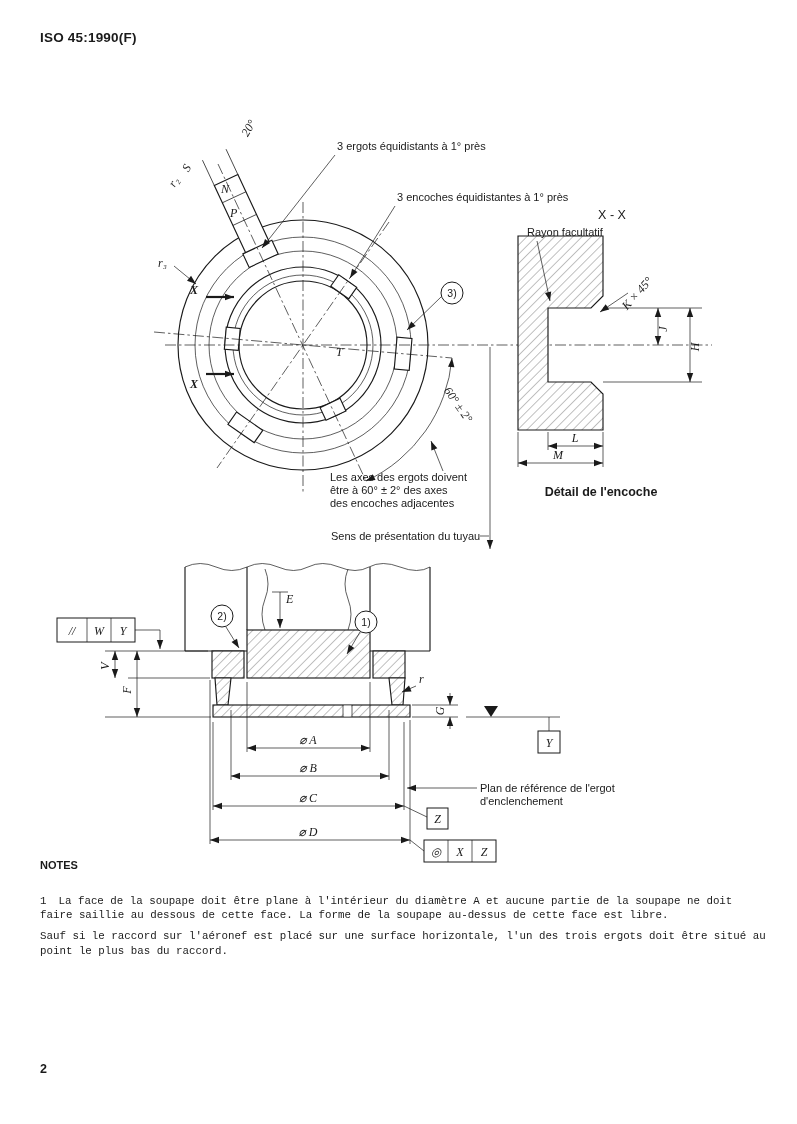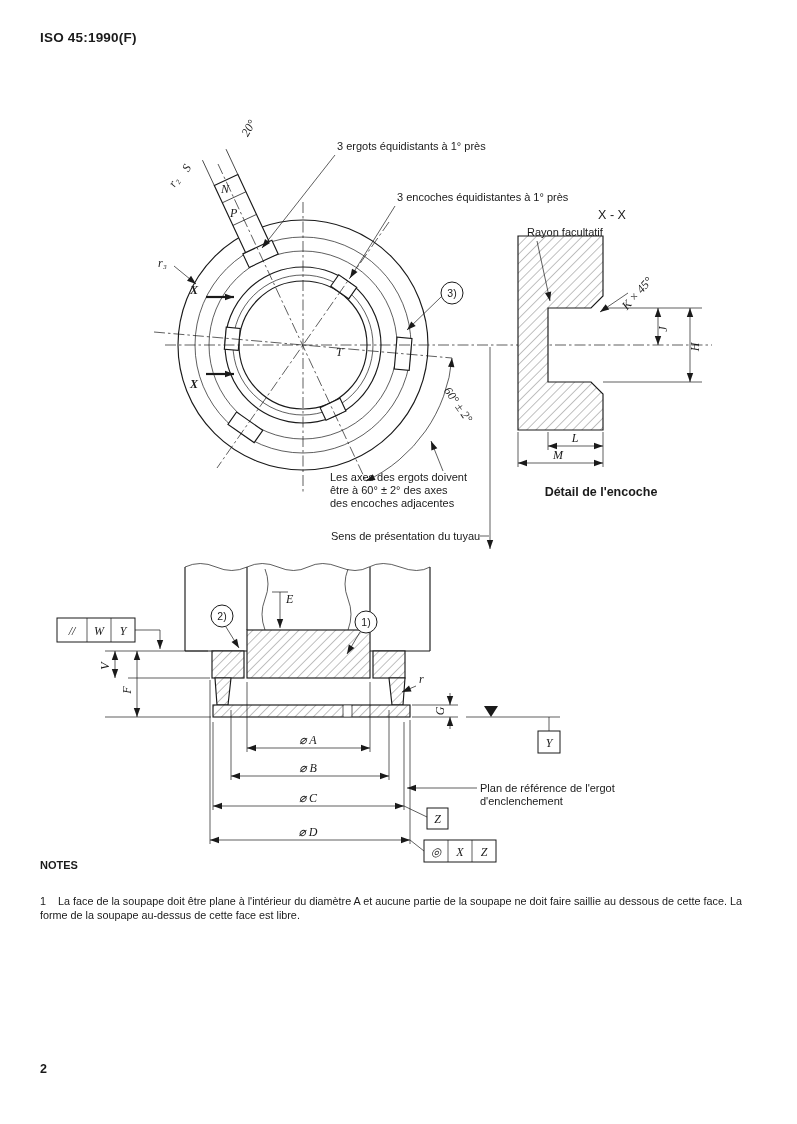--- a/index.html
+++ b/index.html
@@ -16,21 +16,21 @@
   svg .wbox{fill:#ffffff;stroke:#1a1a1a;stroke-width:1;}
   svg text{fill:#1a1a1a;}
   svg text.an{font:11px "Liberation Sans",sans-serif;}
   svg text.dim{font:italic 12px "Liberation Serif",serif;}
   svg text.co{font:10.5px "Liberation Sans",sans-serif;text-anchor:middle;}
   svg text.big{font:12.5px "Liberation Sans",sans-serif;}
   svg text.bold{font-weight:bold;}
   svg text.mid{text-anchor:middle;}
   .notes{position:absolute;left:40px;top:858px;width:726px;font-size:10.8px;line-height:1.33;}
   .notes-heading{font-weight:600;margin-bottom:21px;font-size:11px;}
-  p.note{margin:0 0 7px 0;}
+  p.note{margin:0 0 7px 0;font-family:Liberation Mono, monospace;}
   p.note .note-num{display:inline-block;margin-right:12px;}
   .caption{position:absolute;left:0;top:996px;width:797px;text-align:center;
            font-size:12.5px;font-weight:bold;}
   .pagenum{position:absolute;left:40px;top:1062px;font-size:12.5px;font-weight:bold;}
 </style>
 </head>
 <body>
 
 <div class="page">
 
@@ -253,17 +253,18 @@
       <text class="an" x="480" y="792">Plan de référence de l'ergot</text>
       <text class="an" x="480" y="805">d'enclenchement</text>
     </g>
   </svg>
 
   <div class="notes">
     <div class="notes-heading">NOTES</div>
     <p class="note">
       <span class="note-num">1</span><span>La face de la soupape doit être plane à l'intérieur du diamètre A et aucune partie de la soupape ne doit faire saillie au dessous de cette face. La forme de la soupape au-dessus de cette face est libre.</span>
     </p>
+    <p class="note">Sauf si le raccord sur l'aéronef est placé sur une surface horizontale, l'un des trois ergots doit être situé au point le plus bas du raccord.</p>
   </div>
 
 
   <div class="pagenum">2</div>
 </div>
 
 </body></html>

